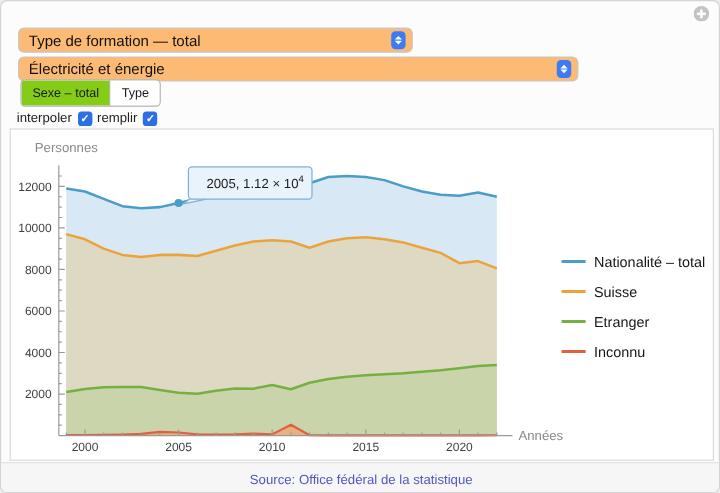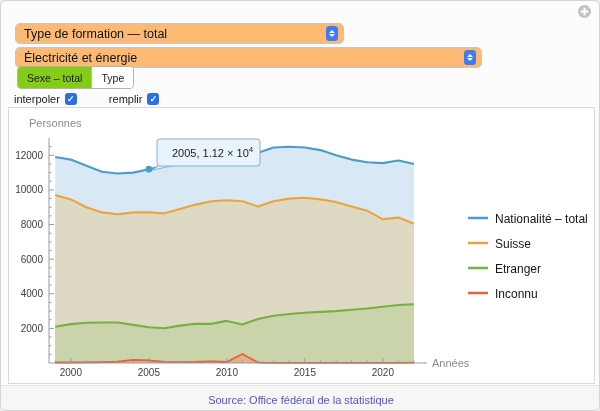--- a/index.html
+++ b/index.html
@@ -19,21 +19,21 @@
           border-radius:4px;overflow:hidden;background:#f1f1f1;}
   .setter-btn{height:100%;display:flex;align-items:center;justify-content:center;
           font-size:10.5px;color:#1a1a1a;background:#84cc16;border-right:1px solid #b9b9b9;
           padding:0 9px;cursor:default;white-space:nowrap;}
   .setter-btn:last-child{border-right:none;}
   .setter-btn.selected{background:#ffffff;}
   .cbrow{position:absolute;left:13px;top:90px;height:14px;display:flex;align-items:flex-end;
          font-size:11px;color:#222;}
   .cb{width:12px;height:12px;background:#2c6fe4;border-radius:3px;color:#fff;font-size:9px;
       line-height:12px;text-align:center;margin-left:5px;font-weight:bold;}
-  .cb-label{margin-left:32px;}
+  .cb-label{margin-left:4px;}
   .cb-label:first-child{margin-left:0;}
   .panel{position:absolute;left:7px;top:106px;width:587px;height:277px;box-sizing:border-box;
          background:#ffffff;border:1px solid #d9d9d9;}
   .footer{position:absolute;left:0;top:384px;width:600px;height:27px;background:#f6f6f6;
           border-top:1px solid #e2e2e2;display:flex;align-items:center;justify-content:center;
           font-size:11px;color:#5156c4;}
   .plus{position:absolute;right:8px;top:4px;width:13px;height:13px;}
   svg text{font-family:"Liberation Sans",sans-serif;}
 </style>
 </head>

